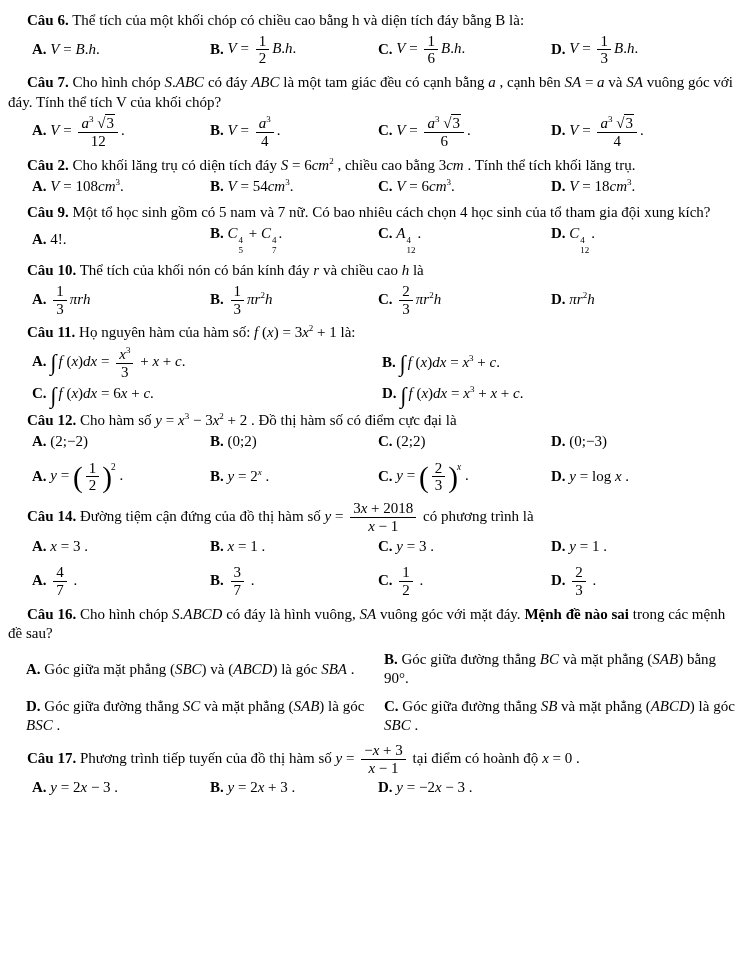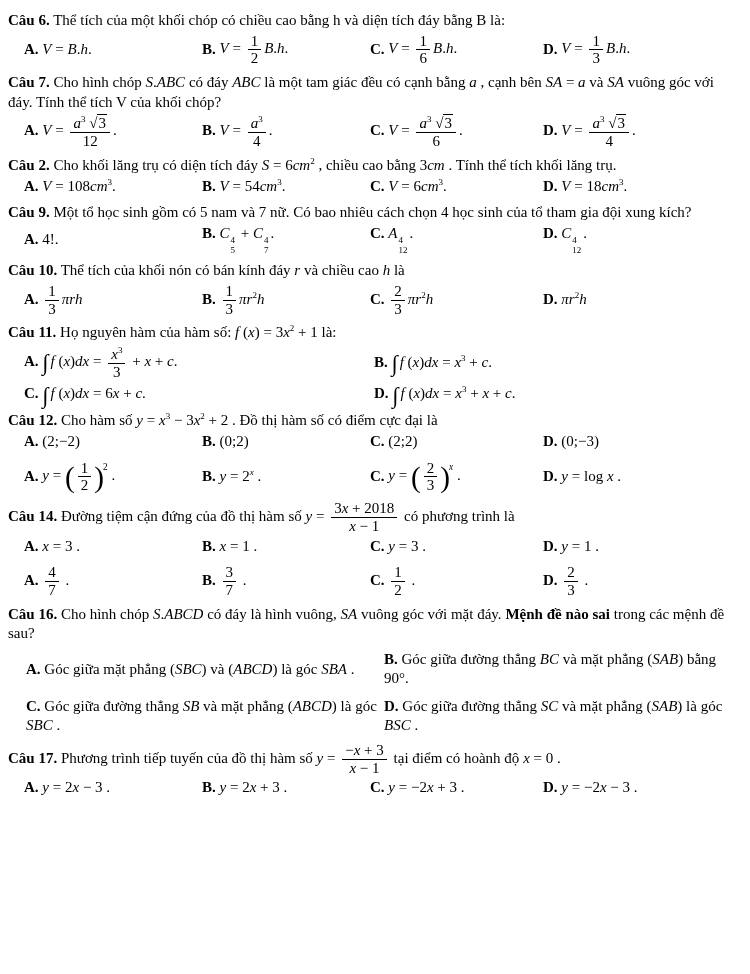--- a/index.html
+++ b/index.html
@@ -5,22 +5,22 @@
   * { margin:0; padding:0; box-sizing:border-box; }
   html, body { background:#ffffff; }
   body {
     width:750px; height:974px; overflow:hidden;
     font-family:"Liberation Serif", "DejaVu Serif", serif;
     font-size:15px; line-height:1.3; color:#000;
     padding:7px 8px 0 8px;
   }
   .question { margin-top:4px; }
   .stem { }
-  .qnum { font-weight:bold; }
-  .options { display:grid; margin-left:16px; align-items:center; }
+  .qnum { font-weight:bold;margin-left:19px; }
+  .options { display:grid; margin-left:24px; align-items:center; }
   .cols-4 { grid-template-columns:178px 168px 173px 1fr; }
   .cols-2 { grid-template-columns:350px 1fr; }
   .cols-1 { grid-template-columns:1fr 1fr; margin-left:18px; }
   .opt { padding:2px 0; }
   .cols-1 .opt { padding:6px 0 2px 0; }
   .olabel { font-weight:bold; }
   sup { font-size:0.6em; }
   .frac { display:inline-flex; flex-direction:column; vertical-align:middle;
           text-align:center; margin:0 3px; line-height:1.12; }
   .frac .num { display:block; padding:0 3px; }
@@ -199,29 +199,28 @@
             <span class="den">3</span>
           </span> .</span></div>
   </div>
 </div>
 
 <div class="question">
   <p class="stem"><b class="qnum">Câu 16.</b> <span>Cho hình chóp <i>S</i>.<i>ABCD</i> có đáy là hình vuông, <i>SA</i> vuông góc với mặt đáy. <b>Mệnh đề nào sai</b> trong các mệnh đề sau?</span></p>
   <div class="options cols-1">
     <div class="opt"><b class="olabel">A.</b> <span>Góc giữa mặt phẳng (<i>SBC</i>) và (<i>ABCD</i>) là góc <i>SBA</i> .</span></div>
     <div class="opt"><b class="olabel">B.</b> <span>Góc giữa đường thẳng <i>BC</i> và mặt phẳng (<i>SAB</i>) bằng 90°.</span></div>
+    <div class="opt"><b class="olabel">D.</b> <span>Góc giữa đường thẳng <i>SC</i> và mặt phẳng (<i>SAB</i>) là góc <i>BSC</i> .</span></div>
     <div class="opt"><b class="olabel">C.</b> <span>Góc giữa đường thẳng <i>SB</i> và mặt phẳng (<i>ABCD</i>) là góc <i>SBC</i> .</span></div>
-    <div class="opt"><b class="olabel">D.</b> <span>Góc giữa đường thẳng <i>SC</i> và mặt phẳng (<i>SAB</i>) là góc <i>BSC</i> .</span></div>
   </div>
 </div>
 
 <div class="question">
   <p class="stem"><b class="qnum">Câu 17.</b> <span>Phương trình tiếp tuyến của đồ thị hàm số <i>y</i> = <span class="frac">
           <span class="num">−<i>x</i> + 3</span>
           <span class="den"><i>x</i> − 1</span>
         </span> tại điểm có hoành độ <i>x</i> = 0 .</span></p>
   <div class="options cols-4">
     <div class="opt"><b class="olabel">A.</b> <span><i>y</i> = 2<i>x</i> − 3 .</span></div>
     <div class="opt"><b class="olabel">B.</b> <span><i>y</i> = 2<i>x</i> + 3 .</span></div>
-    <div class="opt"><b class="olabel">C.</b> <span><i>y</i> = −2<i>x</i> + 3 .</span></div>
     <div class="opt"><b class="olabel">D.</b> <span><i>y</i> = −2<i>x</i> − 3 .</span></div>
   </div>
 </div>
 
 </body></html>

